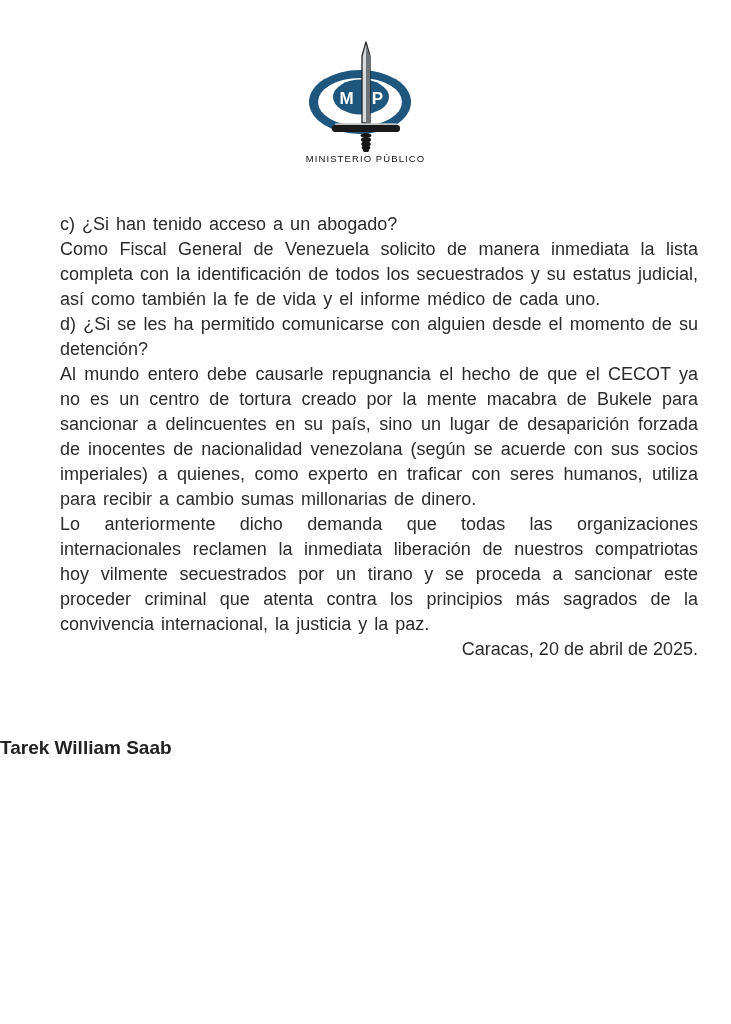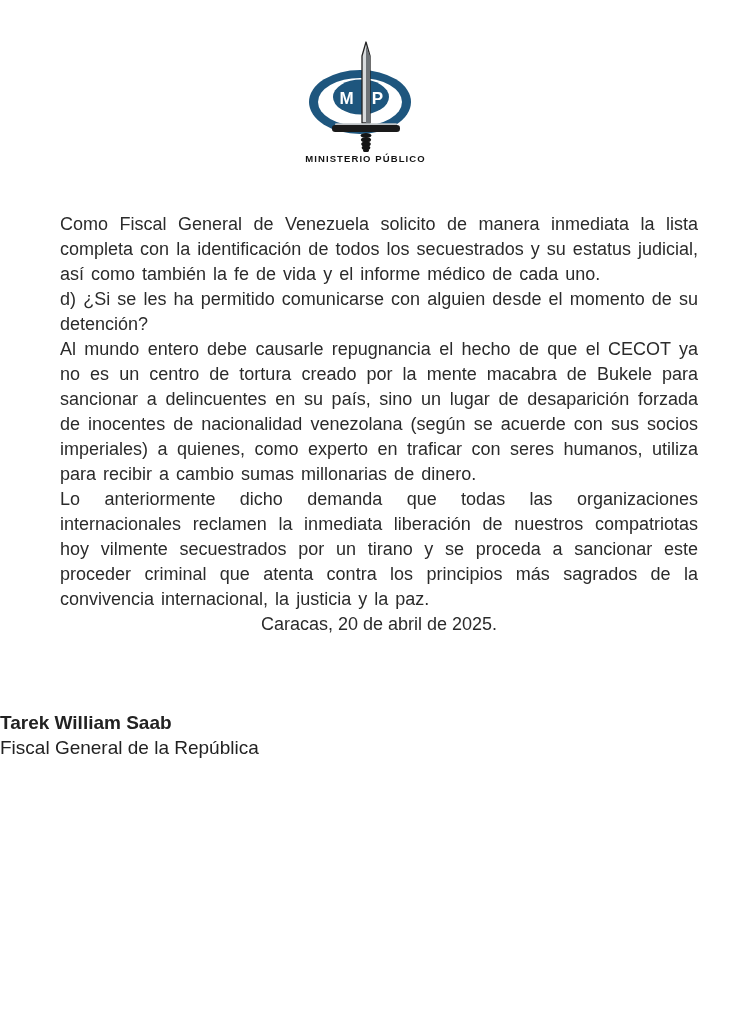--- a/index.html
+++ b/index.html
@@ -30,21 +30,21 @@
     align-items: center;
   }
   .logo-svg {
     display: block;
     width: 140px;
     height: 112px;
   }
   .org-name {
     margin-top: 1px;
     font-size: 9.5px;
-    font-weight: bold;
+    font-weight: normal;
     letter-spacing: 1.1px;
     color: #121212;
     white-space: nowrap;
   }
 
   
   .content {
     position: absolute;
     top: 212px;
     left: 60px;
@@ -54,21 +54,21 @@
     color: #2b2b2b;
   }
   .content p { margin: 0; }
   .para {
     margin: 0 0 8px 0;
     text-align: justify;
     word-spacing: 2px;
   }
   .date-line {
     margin-top: 36px;
-    text-align: center;
+    text-align: right;
   }
   .signature {
     
     margin: 73px -33px 0 -60px;
     text-align: left;
     font-size: 19px;
     line-height: 25px;
     color: #222222;
   }
   .signature .sig-name { font-weight: bold; }
@@ -103,27 +103,27 @@
         <ellipse cx="70" cy="103.9" rx="4.8" ry="2.5" fill="#151515"></ellipse>
         <ellipse cx="70" cy="107.8" rx="4.3" ry="2.3" fill="#151515"></ellipse>
         <ellipse cx="70" cy="110.4" rx="3" ry="1.8" fill="#151515"></ellipse>
       </g>
     </svg>
     <div class="org-name">MINISTERIO PÚBLICO</div>
   </div>
 
   <div class="content">
     <div>
+        <p class="para">c) ¿Si han tenido acceso a un abogado?</p>
         <p class="para">Como Fiscal General de Venezuela solicito de manera inmediata la lista completa con la identificación de todos los secuestrados y su estatus judicial, así como también la fe de vida y el informe médico de cada uno.</p>
         <p class="para">d) ¿Si se les ha permitido comunicarse con alguien desde el momento de su detención?</p>
         <p class="para">Al mundo entero debe causarle repugnancia el hecho de que el CECOT ya no es un centro de tortura creado por la mente macabra de Bukele para sancionar a delincuentes en su país, sino un lugar de desaparición forzada de inocentes de nacionalidad venezolana (según se acuerde con sus socios imperiales) a quienes, como experto en traficar con seres humanos, utiliza para recibir a cambio sumas millonarias de dinero.</p>
         <p class="para">Lo anteriormente dicho demanda que todas las organizaciones internacionales reclamen la inmediata liberación de nuestros compatriotas hoy vilmente secuestrados por un tirano y se proceda a sancionar este proceder criminal que atenta contra los principios más sagrados de la convivencia internacional, la justicia y la paz.</p>
       </div>
 
     <p class="date-line">Caracas, 20 de abril de 2025.</p>
 
     <div class="signature">
       <p class="sig-name">Tarek William Saab</p>
-      <p class="sig-title">Fiscal General de la República</p>
     </div>
   </div>
 
 </div>
 
 </body></html>

